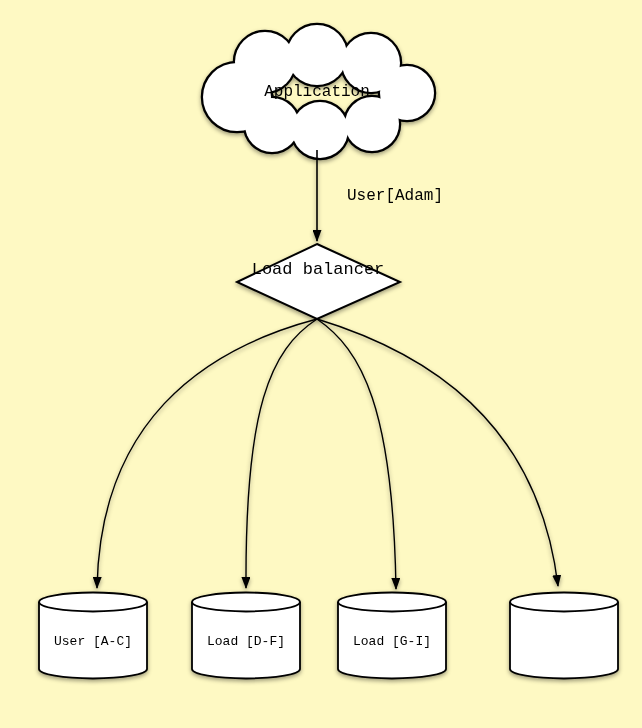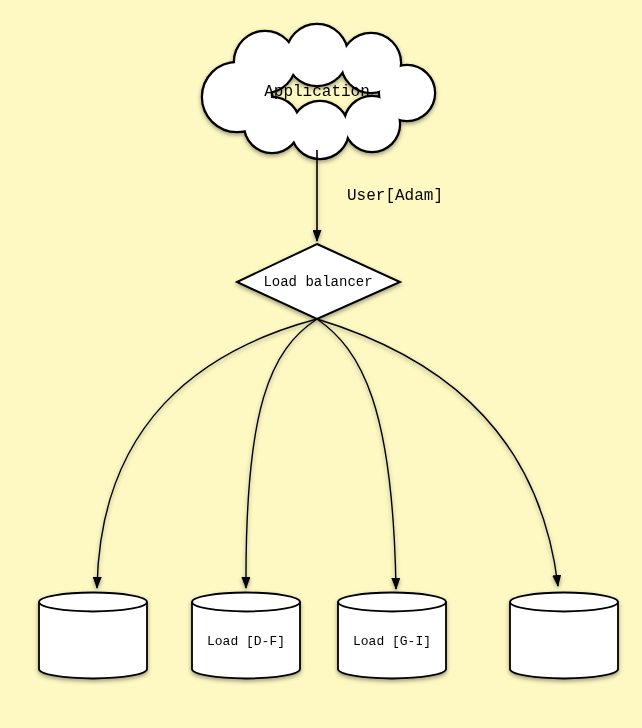--- a/index.html
+++ b/index.html
@@ -36,24 +36,24 @@
   }
   .edge-label {
     left: 331px;
     top: 187px;
     font-size: 16px;
     line-height: 18px;
     margin-left: 16px;
   }
   .lb-label {
     left: 238px;
-    top: 275px;
+    top: 262px;
     width: 160px;
     text-align: center;
-    font-size: 14px;
+    font-size: 17px;
     line-height: 15px;
   }
   .cyl-label {
     top: 634px;
     width: 140px;
     text-align: center;
     font-size: 13px;
     line-height: 15px;
   }
   .cyl-label-0 { left: 23px; }
@@ -122,16 +122,17 @@
       <ellipse cx="564" cy="602" rx="54" ry="9.5"></ellipse>
     </g>
   </svg>
 
   <div class="label app-label">Application</div>
 
   <div class="label edge-label">User[Adam]</div>
 
   <div class="label lb-label">Load balancer</div>
 
+  <div class="label cyl-label cyl-label-0">User [A-C]</div>
   <div class="label cyl-label cyl-label-1">Load [D-F]</div>
   <div class="label cyl-label cyl-label-2">Load [G-I]</div>
 
 </div>
 
 </body></html>

